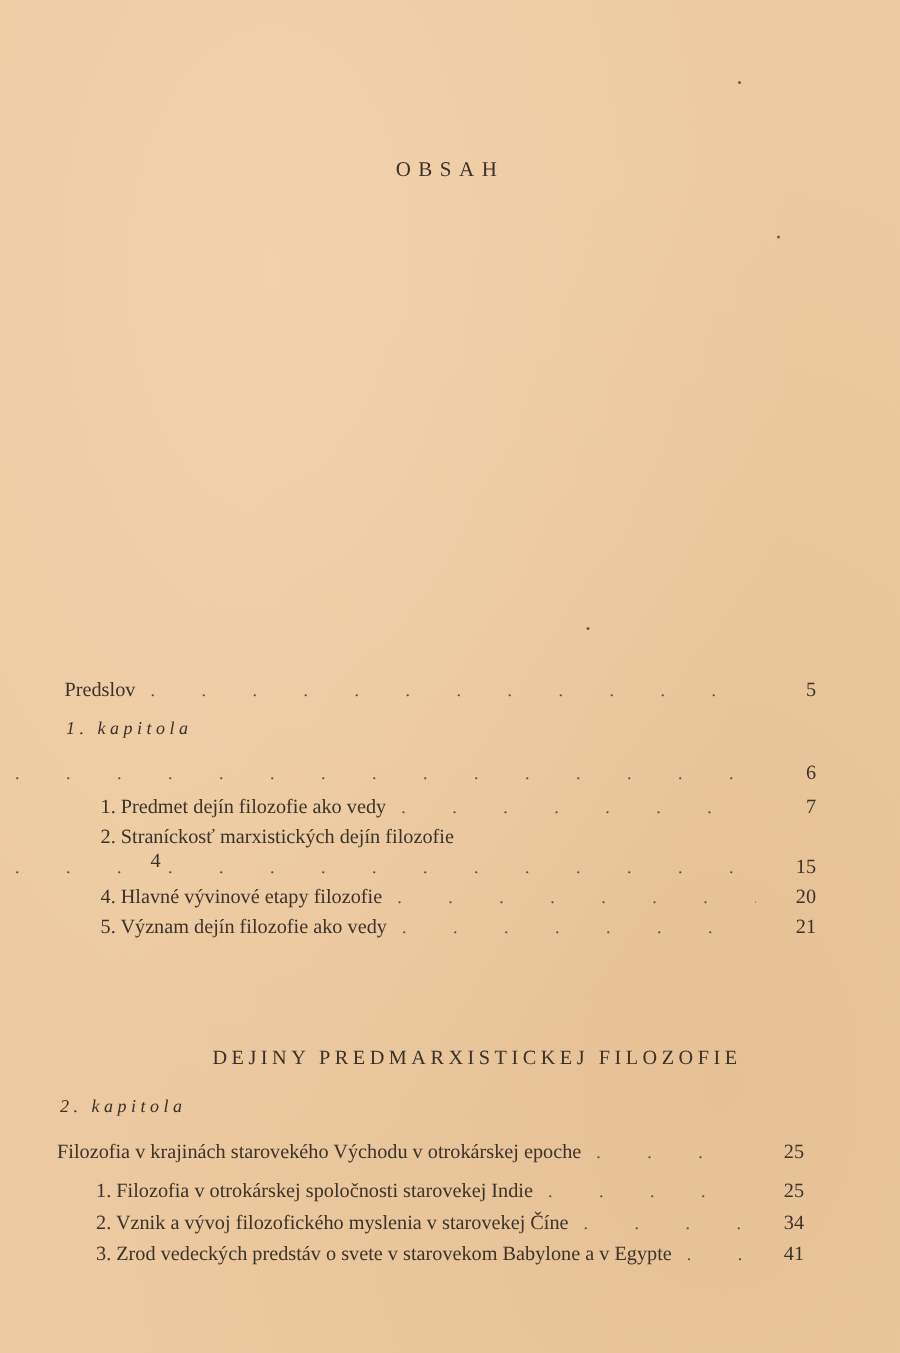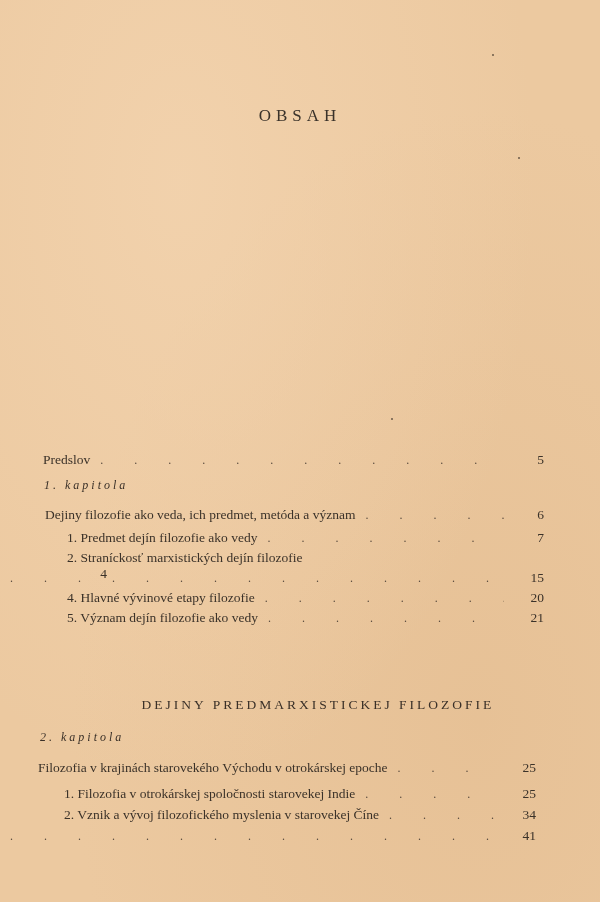--- a/index.html
+++ b/index.html
@@ -9,21 +9,21 @@
     background-image:
       radial-gradient(ellipse at 30% 20%, rgba(245,215,180,0.6), rgba(0,0,0,0) 60%),
       radial-gradient(ellipse at 80% 80%, rgba(225,185,140,0.5), rgba(0,0,0,0) 60%);
     font-family: "Liberation Serif", "DejaVu Serif", serif;
     color: #3a3028;
     position: relative;
   }
   .page { position: absolute; left: 0; top: 0; width: 600px; height: 902px; }
   .title {
     position: absolute; top: 106px; left: 0; width: 600px; text-align: center;
-    font-size: 17px; letter-spacing: 5px; color: #3a322a;
+    font-size: 14px; letter-spacing: 5px; color: #3a322a;
   }
   .row {
     position: absolute; left: 0; width: 600px; height: 20px;
     display: flex; align-items: baseline; font-size: 13.5px; color: #3b3229;
   }
   .row .label { white-space: nowrap; }
   .row .dots {
     flex: 1; overflow: hidden; white-space: nowrap; letter-spacing: 14px;
     color: #5a4c3f; margin-left: 10px; font-size: 12px;
   }
@@ -50,21 +50,20 @@
 
   <div class="row" style="top:452px;">
     <span class="label" style="margin-left:43px;">Predslov</span>
     <span class="dots">. . . . . . . . . . . . . . . . . . . . . . . . . . . . . . . . . . . .</span>
     <span class="page-no" style="margin-right:56px;">5</span>
   </div>
 
   <div class="chap" style="left:44px;top:478px;">1. kapitola</div>
 
   <div class="row" style="top:507px;">
-    <span class="label" style="margin-left:45px;">Dejiny filozofie ako veda, ich predmet, metóda a význam</span>
     <span class="dots">. . . . . . . . . . . . . . . . . . . . . . . . . . . . . . . . . . . .</span>
     <span class="page-no" style="margin-right:56px;">6</span>
   </div>
 
   <div class="row" style="top:530px;">
     <span class="label" style="margin-left:67px;">1. Predmet dejín filozofie ako vedy</span>
     <span class="dots">. . . . . . . . . . . . . . . . . . . . . . . . . . . . . . . . . . . .</span>
     <span class="page-no">7</span>
   </div>
   <div class="row" style="top:550px;flex-direction:column;">
@@ -101,17 +100,18 @@
     <span class="label" style="margin-left:64px;">1. Filozofia v otrokárskej spoločnosti starovekej Indie</span>
     <span class="dots">. . . . . . . . . . . . . . . . . . . . . . . . . . . . . . . . . . . .</span>
     <span class="page-no" style="margin-right:64px;">25</span>
   </div>
   <div class="row" style="top:807px;">
     <span class="label" style="margin-left:64px;">2. Vznik a vývoj filozofického myslenia v starovekej Číne</span>
     <span class="dots">. . . . . . . . . . . . . . . . . . . . . . . . . . . . . . . . . . . .</span>
     <span class="page-no" style="margin-right:64px;">34</span>
   </div>
   <div class="row" style="top:828px;">
+    <span class="label" style="margin-left:64px;">3. Zrod vedeckých predstáv o svete v starovekom Babylone a v Egypte</span>
     <span class="dots">. . . . . . . . . . . . . . . . . . . . . . . . . . . . . . . . . . . .</span>
     <span class="page-no" style="margin-right:64px;">41</span>
   </div>
 
 </div>
 
 </body></html>

